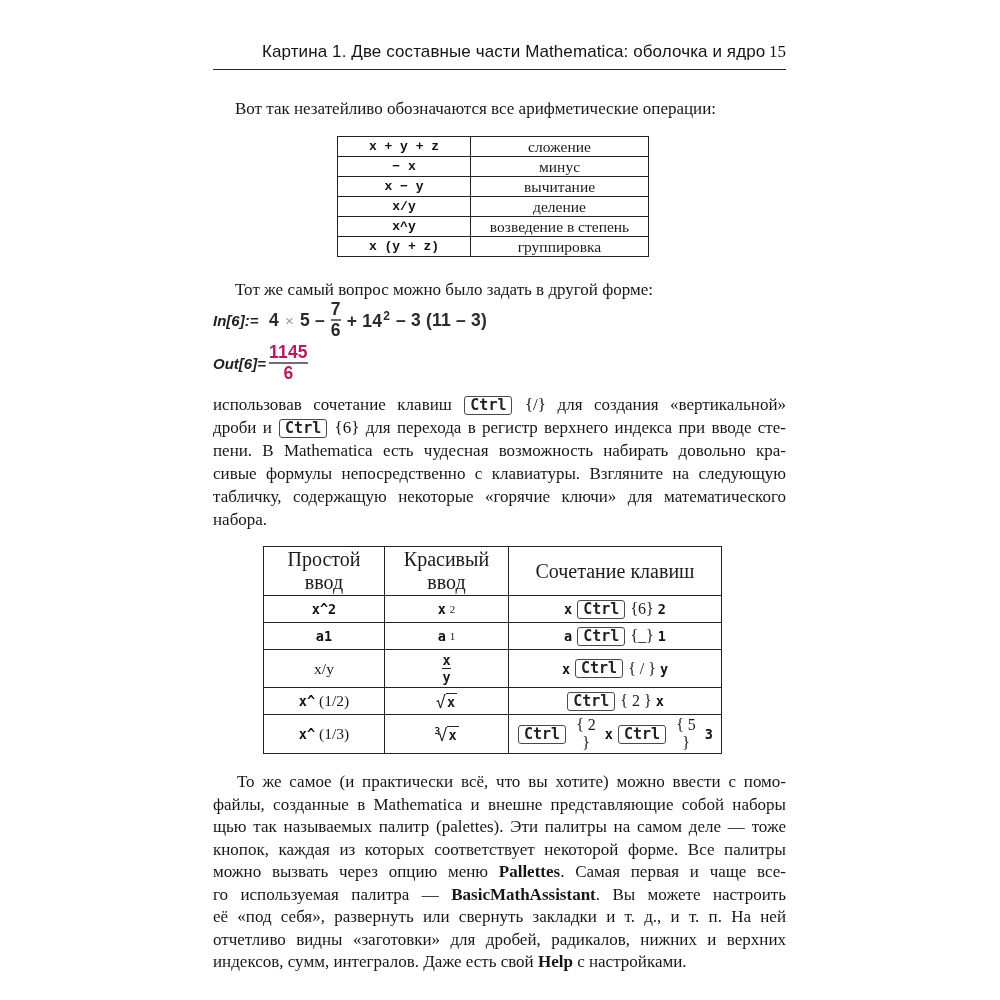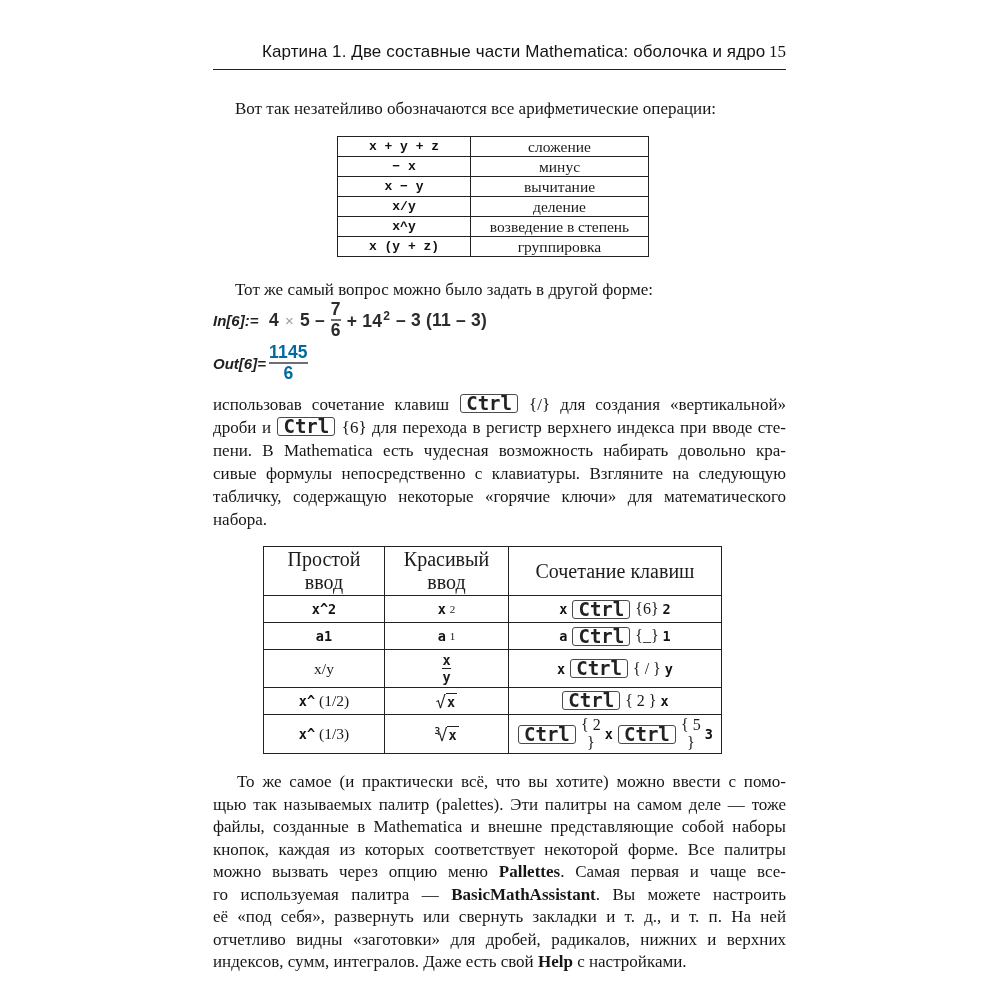--- a/index.html
+++ b/index.html
@@ -30,24 +30,24 @@
   
   .io{font-family:"Liberation Sans", sans-serif;}
   .io-row{display:flex;align-items:center;margin-bottom:5px;}
   .io-label{font-style:italic;font-weight:700;font-size:15px;min-width:56px;color:#222;}
   .formula{display:inline-flex;align-items:center;gap:6px;font-weight:700;font-size:17.5px;color:#2b2b2b;letter-spacing:.2px;}
   .times{color:#9a9a9a;font-weight:400;font-size:15px;}
   .frac{display:inline-flex;flex-direction:column;align-items:center;}
   .frac .num,.frac .den{line-height:17px;}
   .frac .fbar{align-self:stretch;height:2px;background:#6f6f6f;margin:1px 0;}
   .formula sup{font-size:12px;margin-left:1px;transform:translateY(-1px);}
-  .out-color{color:#0369a1;}
-
-  
-  .ctrl-key{display:inline-block;font-family:"DejaVu Sans Mono", monospace;font-size:19px;
+  .out-color{color:#be185d;}
+
+  
+  .ctrl-key{display:inline-block;font-family:"DejaVu Sans Mono", monospace;font-size:15px;
             font-weight:600;color:#222;border:1.4px solid #4a4a4a;border-radius:3px;
             padding:0 5px;line-height:17px;background:#fff;margin:0 1px;}
 
   
   table.hot{border-collapse:collapse;margin:15px 0 0 50px;}
   table.hot th,table.hot td{border:1.6px solid #222;text-align:center;padding:1px 8px;}
   table.hot th{font-weight:400;font-size:20px;height:22px;}
   th.c1,td.c1{width:104px;}
   th.c2,td.c2{width:107px;}
   th.c3,td.c3{width:196px;}
@@ -246,22 +246,22 @@
                 <span class="ctrl-key">Ctrl</span>
                 <span class="seg-brace">{ 5 }</span>
                 <span class="seg-key">3</span>
               </span></td>
           </tr>
         </tbody>
     </table>
 
     <div class="para mt-pal" id="pal-para">
         <div class="line indent"><span class="seg-text">То же самое (и практически всё, что вы хотите) можно ввести с помо-</span></div>
+        <div class="line"><span class="seg-text">файлы, созданные в Mathematica и внешне представляющие собой наборы</span></div>
         <div class="line"><span class="seg-text">щью так называемых палитр (palettes). Эти палитры на самом деле — тоже</span></div>
-        <div class="line"><span class="seg-text">файлы, созданные в Mathematica и внешне представляющие собой наборы</span></div>
         <div class="line"><span class="seg-text">кнопок, каждая из которых соответствует некоторой форме. Все палитры</span></div>
         <div class="line"><span class="seg-text">можно вызвать через опцию меню </span><span class="seg-b">Pallettes</span><span class="seg-text">. Самая первая и чаще все-</span></div>
         <div class="line"><span class="seg-text">го используемая палитра — </span><span class="seg-b">BasicMathAssistant</span><span class="seg-text">. Вы можете настроить</span></div>
         <div class="line"><span class="seg-text">её «под себя», развернуть или свернуть закладки и т. д., и т. п. На ней</span></div>
         <div class="line"><span class="seg-text">отчетливо видны «заготовки» для дробей, радикалов, нижних и верхних</span></div>
         <div class="line last"><span class="seg-text">индексов, сумм, интегралов. Даже есть свой </span><span class="seg-b">Help</span><span class="seg-text"> с настройками.</span></div>
       </div>
 
   </div>
 </div>

